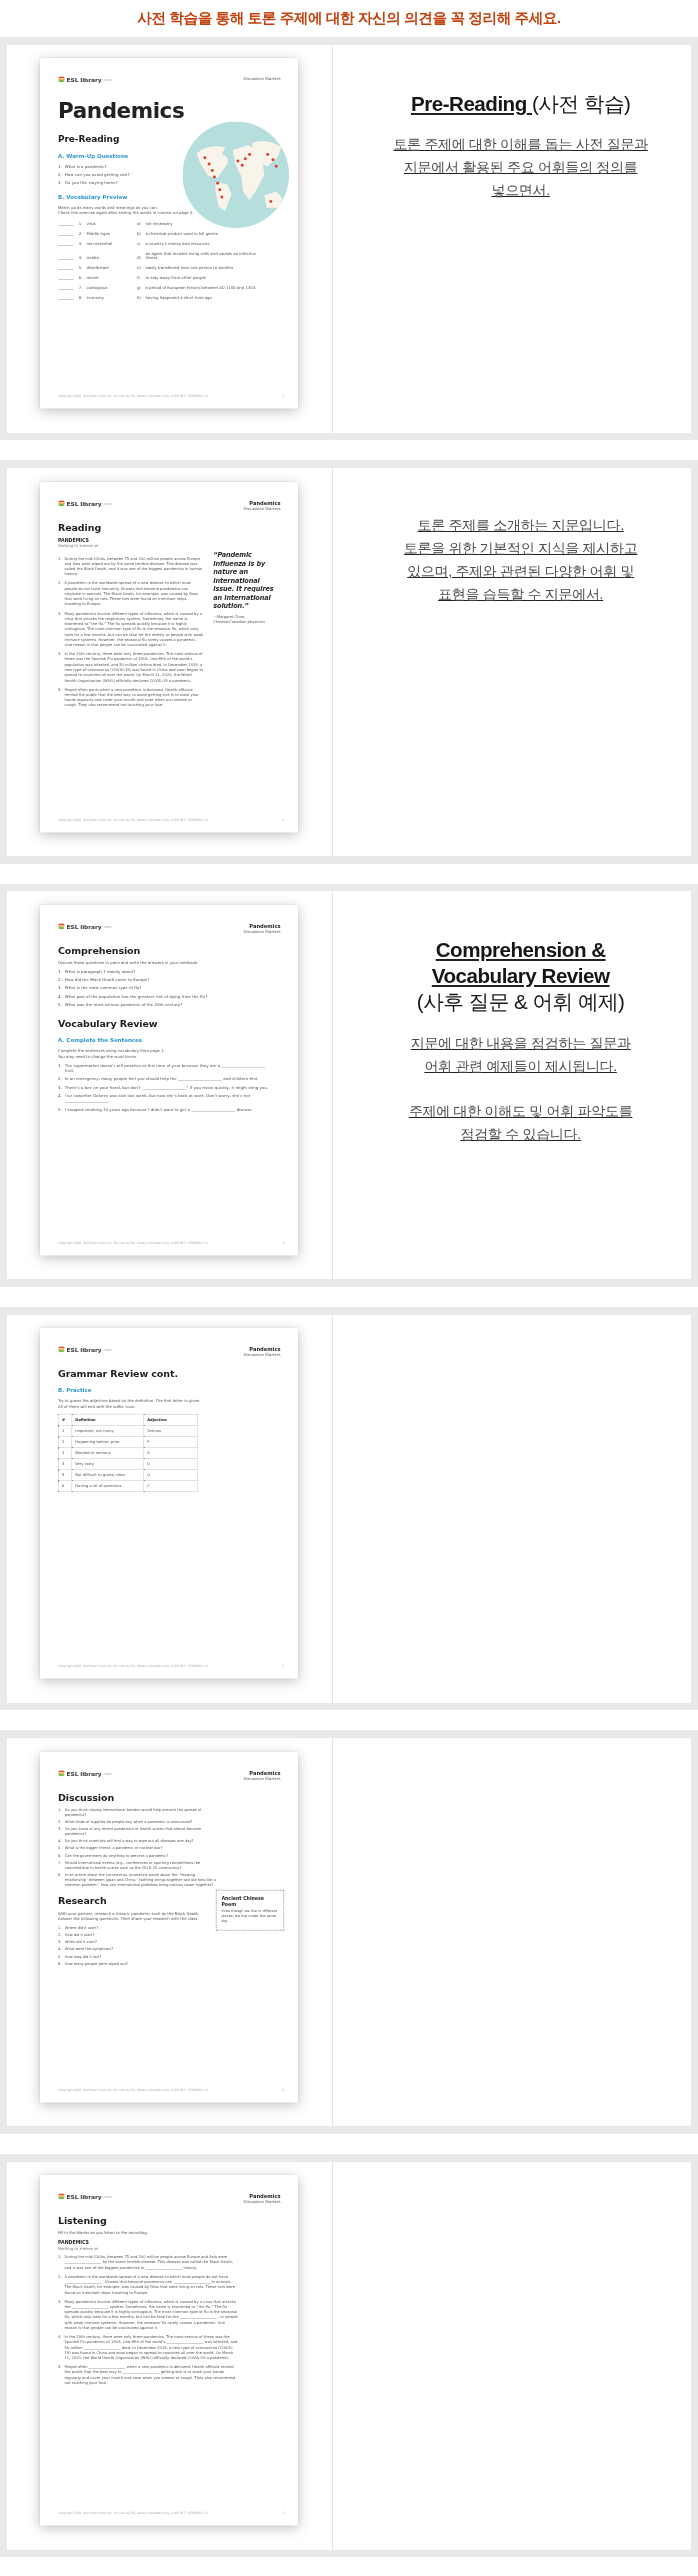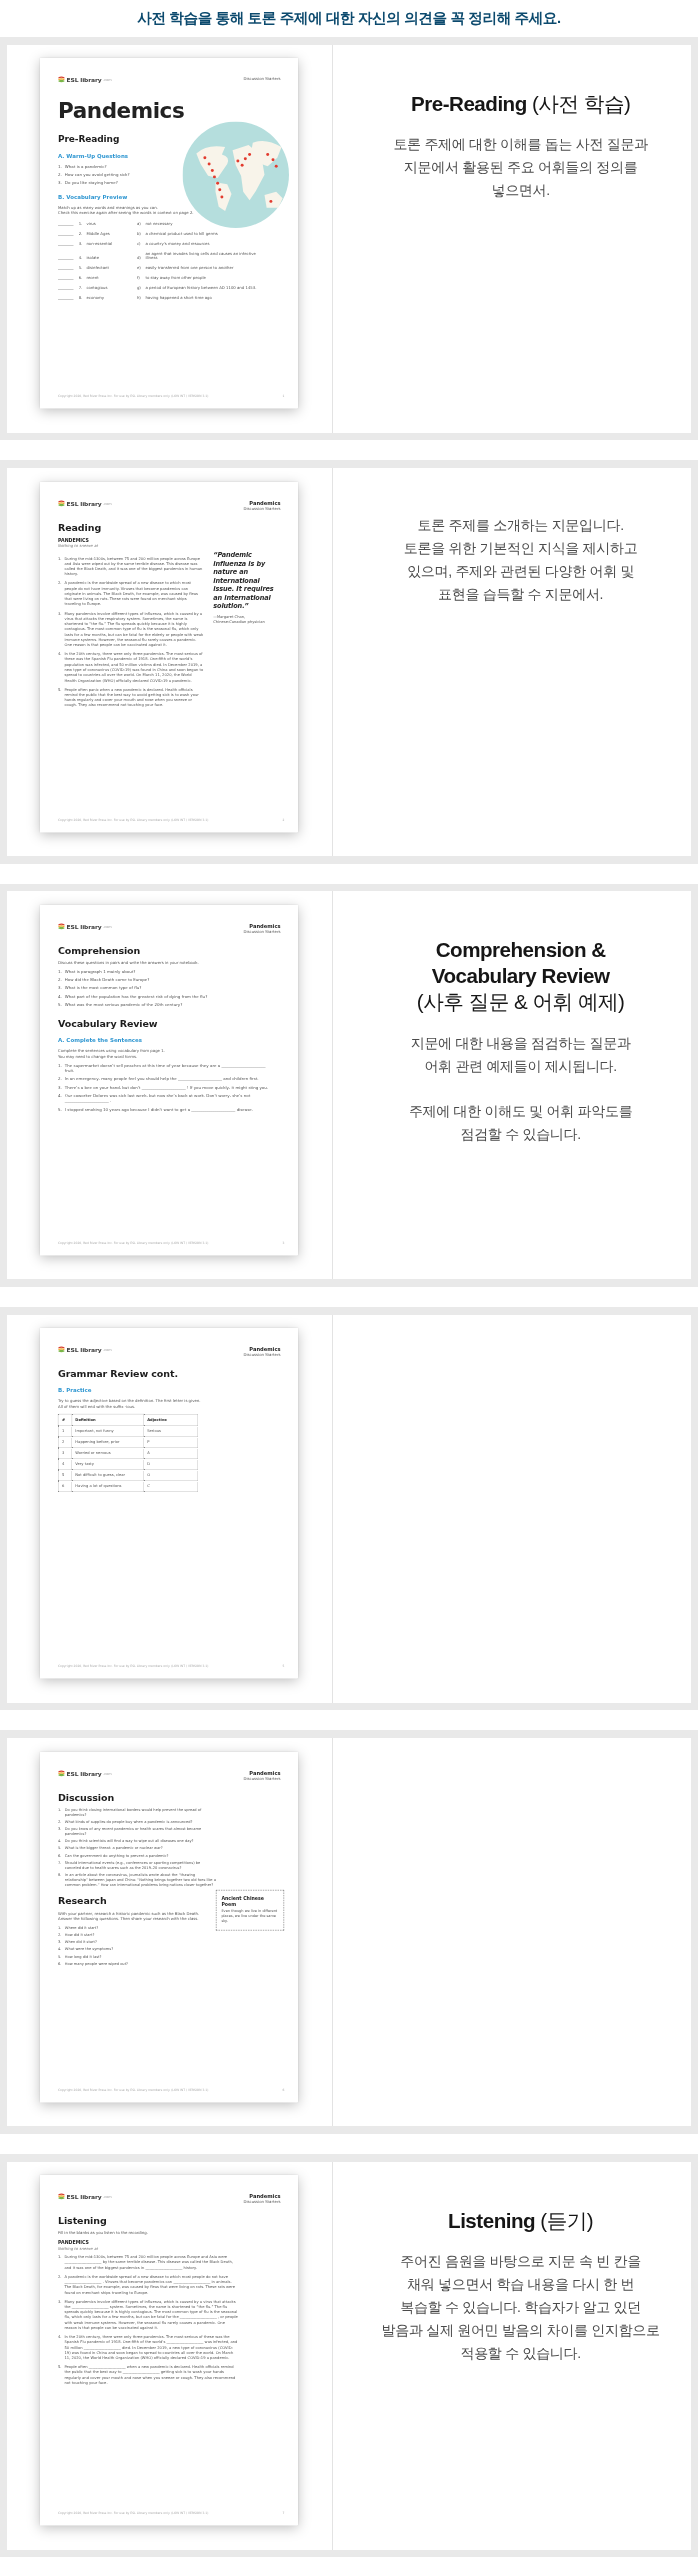--- a/index.html
+++ b/index.html
@@ -1,18 +1,18 @@
 <!DOCTYPE html>
 <html style="--card-band: #e9e9e9; --divider: #e3e3e3; --accent-blue: #2e96d1; --body-text: #4a4a4a; --doc-text: #444444; --map-teal: #b5dedd; --map-land: #f8f4ea; --map-dot: #e23b2e; --logo-red: #d63e2e; --logo-orange: #f5a623; --logo-green: #7ab648;font-size:13.7px"><head>
 <meta charset="utf-8">
 <style>
   html,body{margin:0;padding:0;background:#fff;}
   body{width:698px;font-family:"Liberation Sans","DejaVu Sans",sans-serif;color:#222;}
-  .page-title{text-align:center;font-size:14.6px;font-weight:700;color:#0c4a6e;padding:9.4px 0 8.6px;letter-spacing:-0.4px;}
-  .card-wrap{background:var(--card-band);padding:7.7px 6.9px;margin-bottom:20px;}
+  .page-title{text-align:center;font-size:14.6px;font-weight:700;color:#c2410c;padding:9.4px 0 8.6px;letter-spacing:-0.4px;}
+  .card-wrap{background:var(--card-band);padding:7.7px 6.9px;margin-bottom:20px;text-decoration:underline;}
   .card-wrap:last-child{margin-bottom:0;}
   .card{background:#fff;display:flex;height:388px;overflow:hidden;}
   .thumb-pane{width:325px;flex:0 0 325px;position:relative;}
   .pane-divider{width:0.9px;background:var(--divider);}
   .text-pane{flex:1;padding:46px 8.6px 0 26px;text-align:center;}
   h2.sec-h{margin:0 0 17px;font-size:20.6px;letter-spacing:-0.5px;color:#161616;font-weight:400;line-height:1.25;}
   .h-en{font-weight:700;white-space:pre-line;}
   .h-ko{font-weight:400;display:inline-block;}
   .sec-desc{font-size:14px;line-height:1.64;color:var(--body-text);white-space:pre-line;margin:0;letter-spacing:-0.3px;}
   
@@ -614,23 +614,15 @@
               </li>
             </ol>
         <div class="doc-footer">
           <span>Copyright 2020, Red River Press Inc. For use by ESL Library members only. (LOW INT / VERSION 3.1)</span>
           <span>7</span>
         </div>
       </div>
         </div>
     </div>
     <div class="pane-divider"></div>
-    <div class="text-pane">
-      <h2 class="sec-h"><span class="h-en">Listening</span> <span class="h-ko">(듣기)</span></h2>
-      <p class="sec-desc">주어진 음원을 바탕으로 지문 속 빈 칸을
-채워 넣으면서 학습 내용을 다시 한 번
-복습할 수 있습니다. 학습자가 알고 있던
-발음과 실제 원어민 발음의 차이를 인지함으로
-적용할 수 있습니다.</p>
-    </div>
   </div>
 </section>
 
 
 </body></html>

